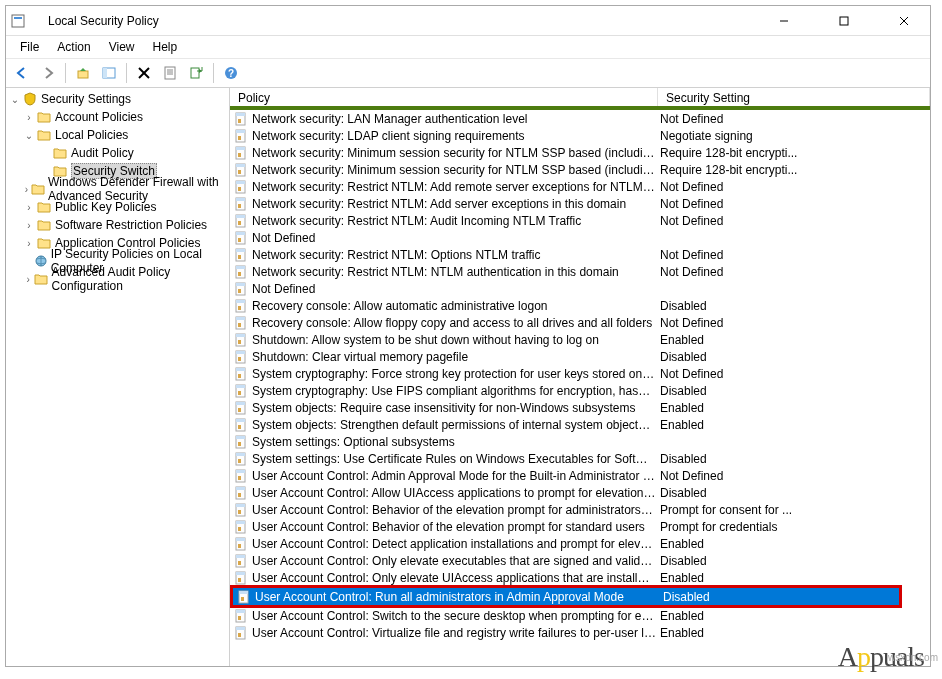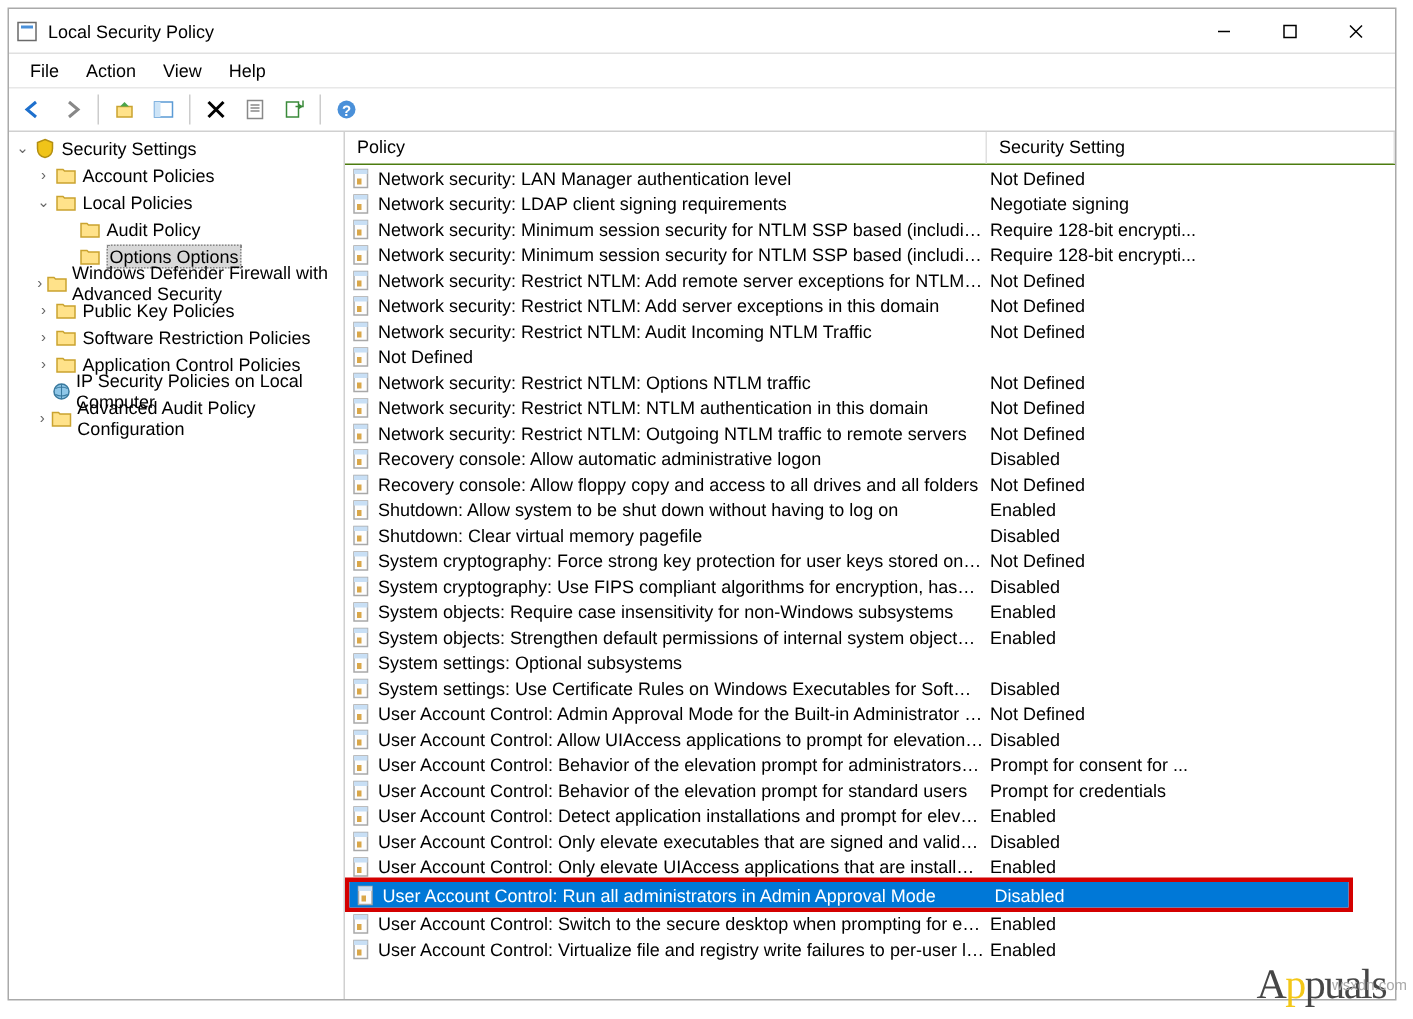--- a/index.html
+++ b/index.html
@@ -1,18 +1,18 @@
 <!DOCTYPE html>
 <html><head>
 <meta charset="utf-8">
 <style>
 * { box-sizing: border-box; margin: 0; padding: 0; }
 body { font-family: "Segoe UI", Tahoma, sans-serif; font-size: 12px; background: #fff; color: #000; width: 942px; height: 679px; overflow: hidden; position: relative; }
 .window { width: 926px; height: 662px; margin: 5px; border: 1px solid #aaa; background: #fff; display: flex; flex-direction: column; }
-.titlebar { display: flex; align-items: center; height: 30px; padding: 0 4px; border-bottom: 1px solid #e0e0e0; }
+.titlebar { display: flex; align-items: center; height: 30px; padding: 0 4px; border-bottom: 1px solid #e0e0e0; gap: 16px; }
 .titlebar-icon { width: 16px; height: 16px; margin-right: 6px; display: inline-flex; align-items: center; justify-content: center; }
 .titlebar-text { flex: 1; font-size: 12px; }
 .win-btn { width: 44px; height: 28px; display: inline-flex; align-items: center; justify-content: center; cursor: pointer; }
 .menubar { display: flex; align-items: center; height: 22px; padding: 0 6px; gap: 2px; }
 .menubar span { padding: 2px 8px; cursor: default; }
 .toolbar { display: flex; align-items: center; height: 30px; padding: 2px 4px; border-top: 1px solid #e8e8e8; border-bottom: 1px solid #d0d0d0; gap: 2px; }
 .tbtn { width: 24px; height: 24px; display: inline-flex; align-items: center; justify-content: center; cursor: pointer; border: 1px solid transparent; }
 .tsep { width: 1px; height: 20px; background: #ccc; margin: 0 3px; }
 .content { flex: 1; display: flex; overflow: hidden; }
 .tree-pane { width: 224px; border-right: 1px solid #d0d0d0; overflow: auto; padding: 2px 0; }
@@ -20,21 +20,21 @@
 .tree-pane::-webkit-scrollbar-thumb { background: #c0c0c0; }
 .tree-pane::-webkit-scrollbar-track { background: #f0f0f0; }
 .node { display: flex; align-items: center; height: 18px; padding-right: 6px; cursor: default; }
 .node.selected .lbl { background: #d8d8d8; border: 1px dotted #888; padding: 0 1px; }
 .expander { width: 14px; text-align: center; color: #666; font-size: 10px; user-select: none; }
 .node .nicon { width: 16px; height: 16px; display: inline-flex; align-items: center; justify-content: center; margin-right: 3px; }
 .indent0 { padding-left: 2px; }
 .indent1 { padding-left: 16px; }
 .indent2 { padding-left: 32px; }
 .list-pane { flex: 1; display: flex; flex-direction: column; overflow: hidden; }
-.list-header { display: flex; height: 22px; border-bottom: 1px solid #4d7c0f; background: #fff; }
+.list-header { display: flex; height: 22px; border-bottom: 4px solid #4d7c0f; background: #fff; }
 .col { padding: 3px 8px; border-right: 1px solid #e0e0e0; font-weight: 400; }
 .col-policy { width: 428px; }
 .col-setting { flex: 1; }
 .list-body { flex: 1; overflow-y: auto; overflow-x: hidden; }
 .list-body::-webkit-scrollbar { width: 16px; }
 .list-body::-webkit-scrollbar-thumb { background: #c0c0c0; }
 .list-body::-webkit-scrollbar-track { background: #f0f0f0; }
 .row { display: flex; align-items: center; height: 17px; cursor: default; }
 .row.selected { background: #0078d7; color: #fff; }
 .row .ricon { width: 16px; height: 16px; margin: 0 3px 0 3px; display: inline-flex; align-items: center; justify-content: center; flex-shrink: 0; }
@@ -177,21 +177,21 @@
             </span>
             <span class="lbl">Audit Policy</span>
           </div>
           <div class="node indent2 selected">
             <span class="expander"></span>
             <span class="nicon">
               <svg width="14" height="12">
                 <path d="M1 2 L5 2 L6 3 L13 3 L13 11 L1 11 Z" fill="#ffe28a" stroke="#caa32f"></path>
               </svg>
             </span>
-            <span class="lbl">Options Options</span>
+            <span class="lbl">Security Switch</span>
           </div>
           <div class="node indent1">
             <span class="expander">›</span>
             <span class="nicon">
               <svg width="14" height="12">
                 <path d="M1 2 L5 2 L6 3 L13 3 L13 11 L1 11 Z" fill="#ffe28a" stroke="#caa32f"></path>
               </svg>
             </span>
             <span class="lbl">Windows Defender Firewall with Advanced Security</span>
           </div>
@@ -359,21 +359,20 @@
             <span class="rsetting">Not Defined</span>
           </div>
           <div class="row">
             <span class="ricon">
               <svg width="14" height="14">
                 <rect x="2" y="1" width="9" height="12" fill="#fdfdfd" stroke="#a8a8a8"></rect>
                 <rect x="2" y="1" width="9" height="3" fill="#c8dff5"></rect>
                 <rect x="4" y="7" width="3" height="4" fill="#d9a74a"></rect>
               </svg>
             </span>
-            <span class="rpolicy">Network security: Restrict NTLM: Outgoing NTLM traffic to remote servers</span>
             <span class="rsetting">Not Defined</span>
           </div>
           <div class="row">
             <span class="ricon">
               <svg width="14" height="14">
                 <rect x="2" y="1" width="9" height="12" fill="#fdfdfd" stroke="#a8a8a8"></rect>
                 <rect x="2" y="1" width="9" height="3" fill="#c8dff5"></rect>
                 <rect x="4" y="7" width="3" height="4" fill="#d9a74a"></rect>
               </svg>
             </span>

